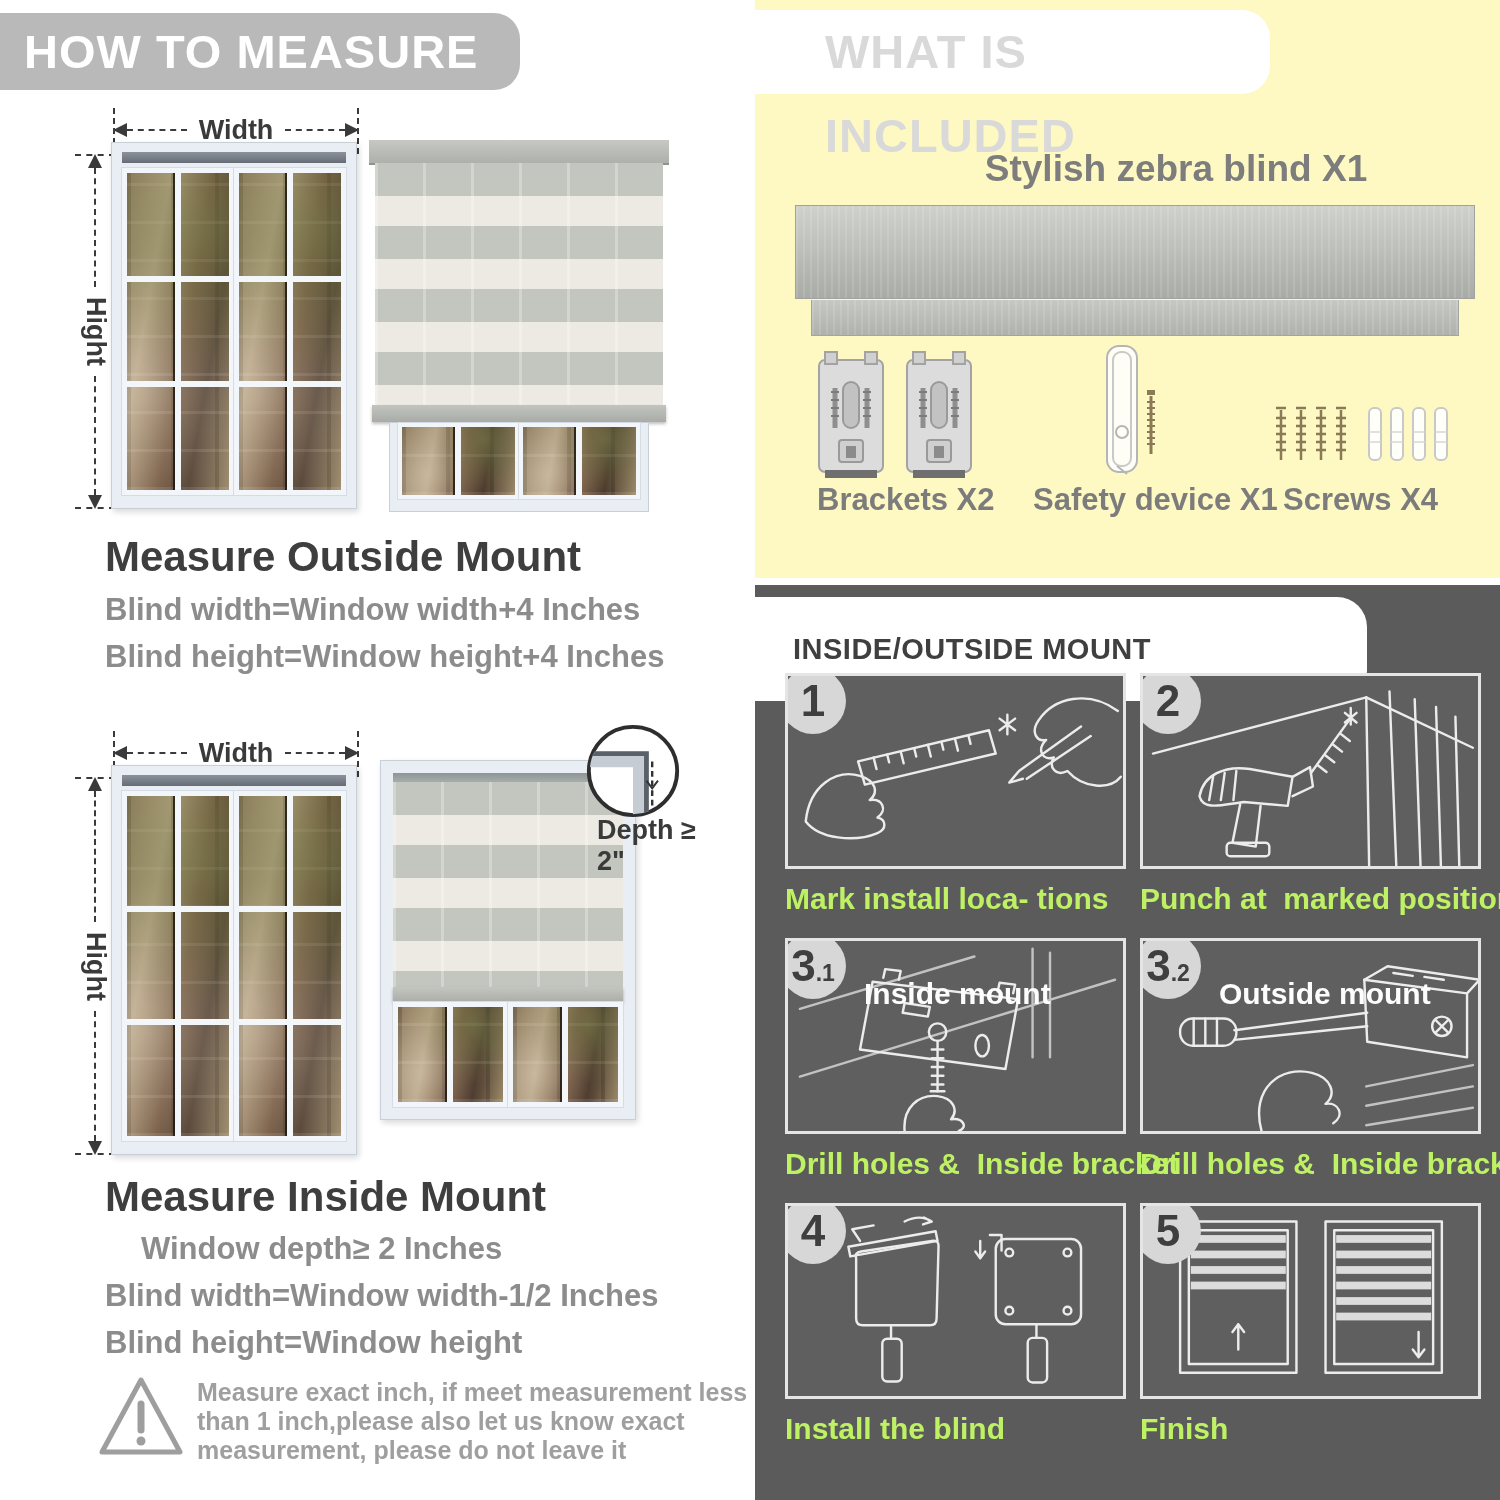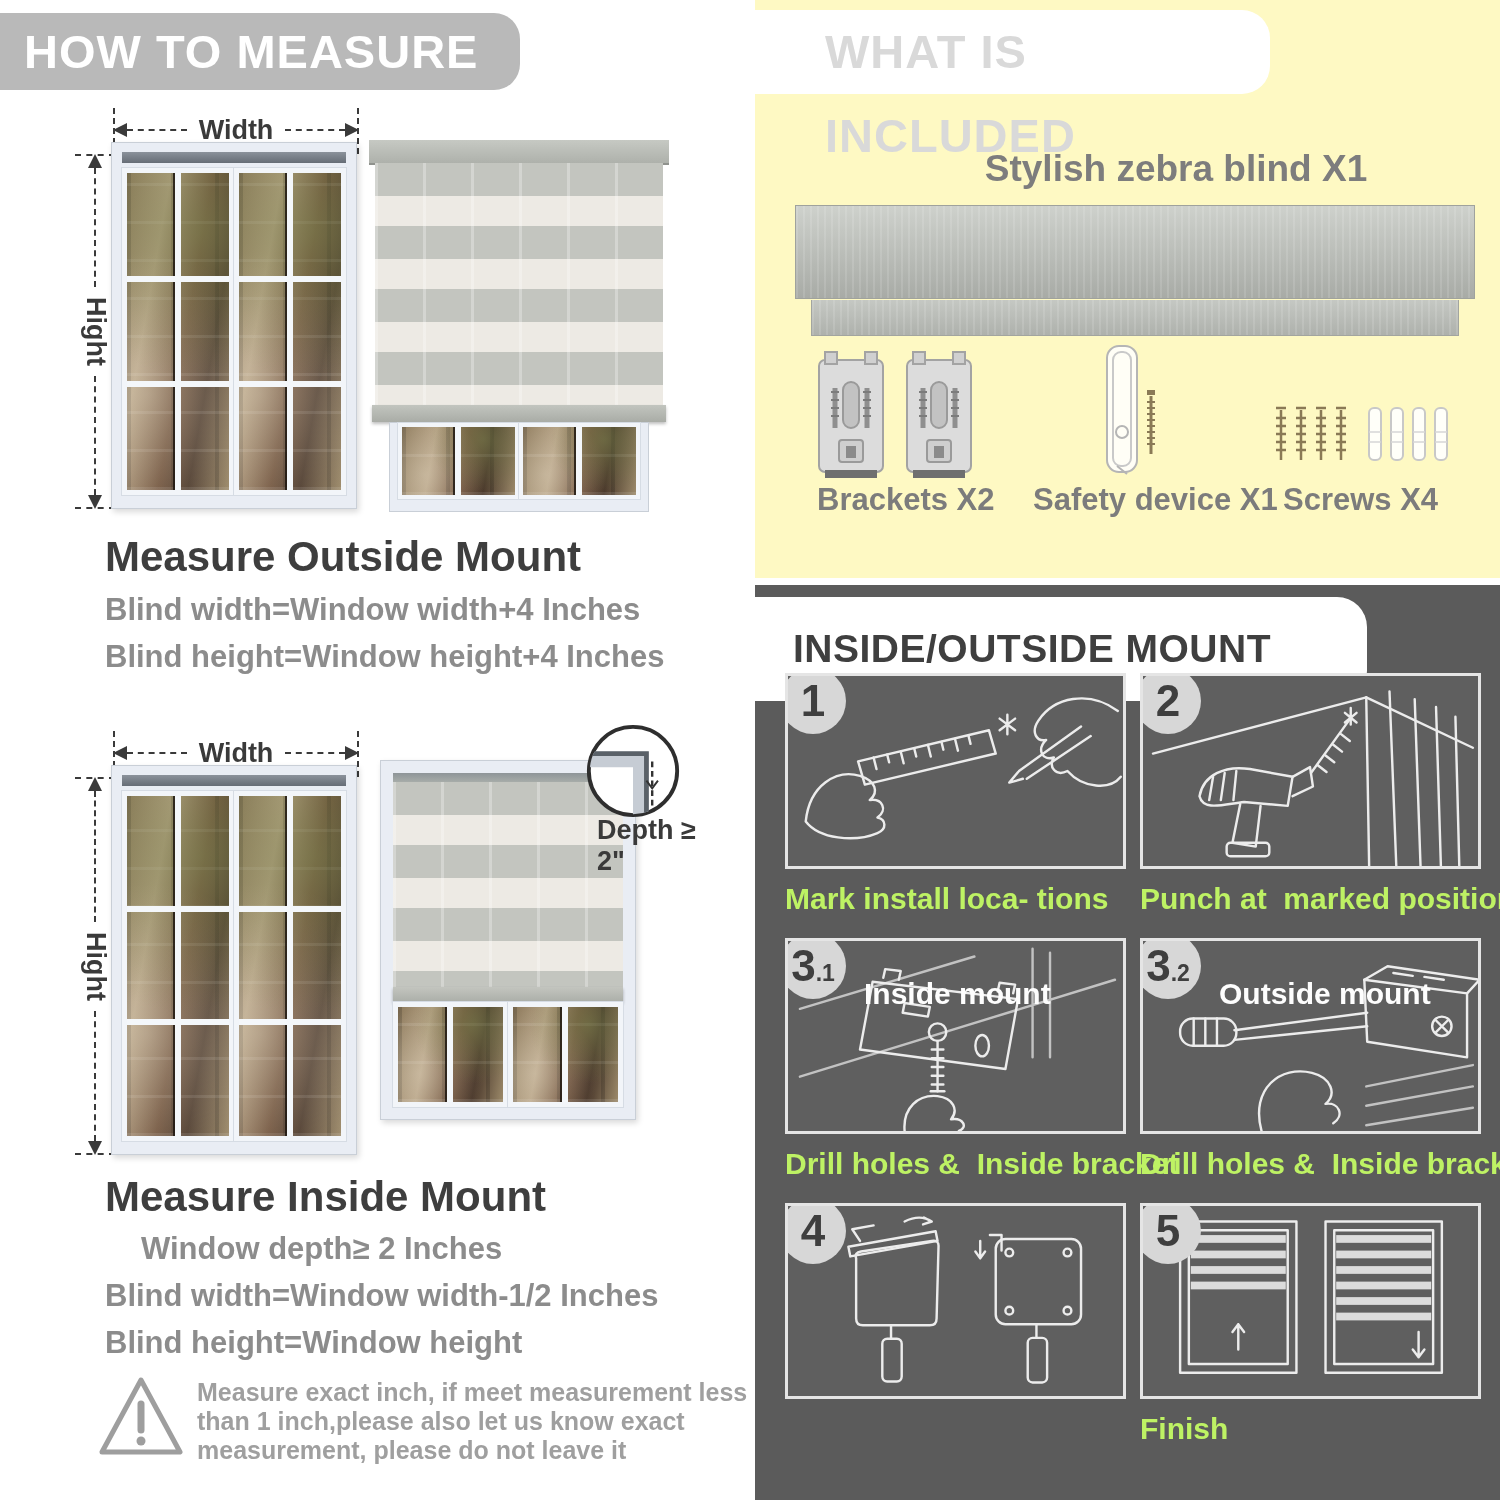--- a/index.html
+++ b/index.html
@@ -105,21 +105,21 @@
       linear-gradient(180deg,#ced1cc,#b9bcb7 55%,#a8aba6);
     border:1px solid #9fa29d; }
   .rail-img-lower { position:absolute; left:56px; top:300px; width:648px; height:36px;
     background:
       repeating-linear-gradient(90deg, rgba(255,255,255,.12) 0 2px, transparent 2px 7px),
       linear-gradient(180deg,#c5c8c3,#aeb1ac); border:1px solid #a2a5a0; border-top:none; }
   .item-label { position:absolute; top:482px; font-size:31px; font-weight:bold; color:#7c7c7c; }
   .panel-bottom { position:absolute; left:755px; top:585px; width:745px; height:915px; background:#5b5b5b; }
   .hdr-mount { position:absolute; left:0; top:12px; width:612px; height:104px;
     background:#fff; border-radius:0 30px 30px 0; color:#3f3f3f;
-    font-size:39px; font-weight:bold; line-height:104px; padding-left:38px; letter-spacing:.5px; }
+    font-size:29px; font-weight:bold; line-height:104px; padding-left:38px; letter-spacing:.5px; }
   .steps { position:absolute; left:30px; top:88px; display:grid;
     grid-template-columns:341px 341px; column-gap:14px; }
   .step { height:265px; }
   .step-box { position:relative; height:196px; border:3px solid #e5e5e5;
     background:#5f5f5f; overflow:hidden; }
   .step-badge { position:absolute; left:-8px; top:-8px; width:66px; height:66px;
     border-radius:50%; background:#d7d7d7; color:#3f3f3f;
     display:flex; align-items:center; justify-content:center; font-weight:bold; z-index:3; }
   .step-badge .num { font-size:44px; }
   .step-badge .sub { font-size:23px; margin-top:14px; }
@@ -424,20 +424,21 @@
               <rect x="212" y="34" width="88" height="88" rx="10"></rect>
               <circle cx="226" cy="48" r="4"></circle>
                 <circle cx="286" cy="48" r="4"></circle>
               <circle cx="226" cy="108" r="4"></circle>
                 <circle cx="286" cy="108" r="4"></circle>
               <path d="M254 122 v14"></path>
               <rect x="245" y="136" width="20" height="46" rx="5"></rect>
             </g>
           </svg>
         </div>
+        <div class="step-caption">Install the blind</div>
       </div>
 
       <div class="step">
         <div class="step-box">
           <div class="step-badge">
             <span class="num">5</span>
           </div>
           <svg class="step-art" viewBox="0 0 341 196">
             <g class="art-stroke">
               <rect x="36" y="16" width="120" height="156"></rect>

